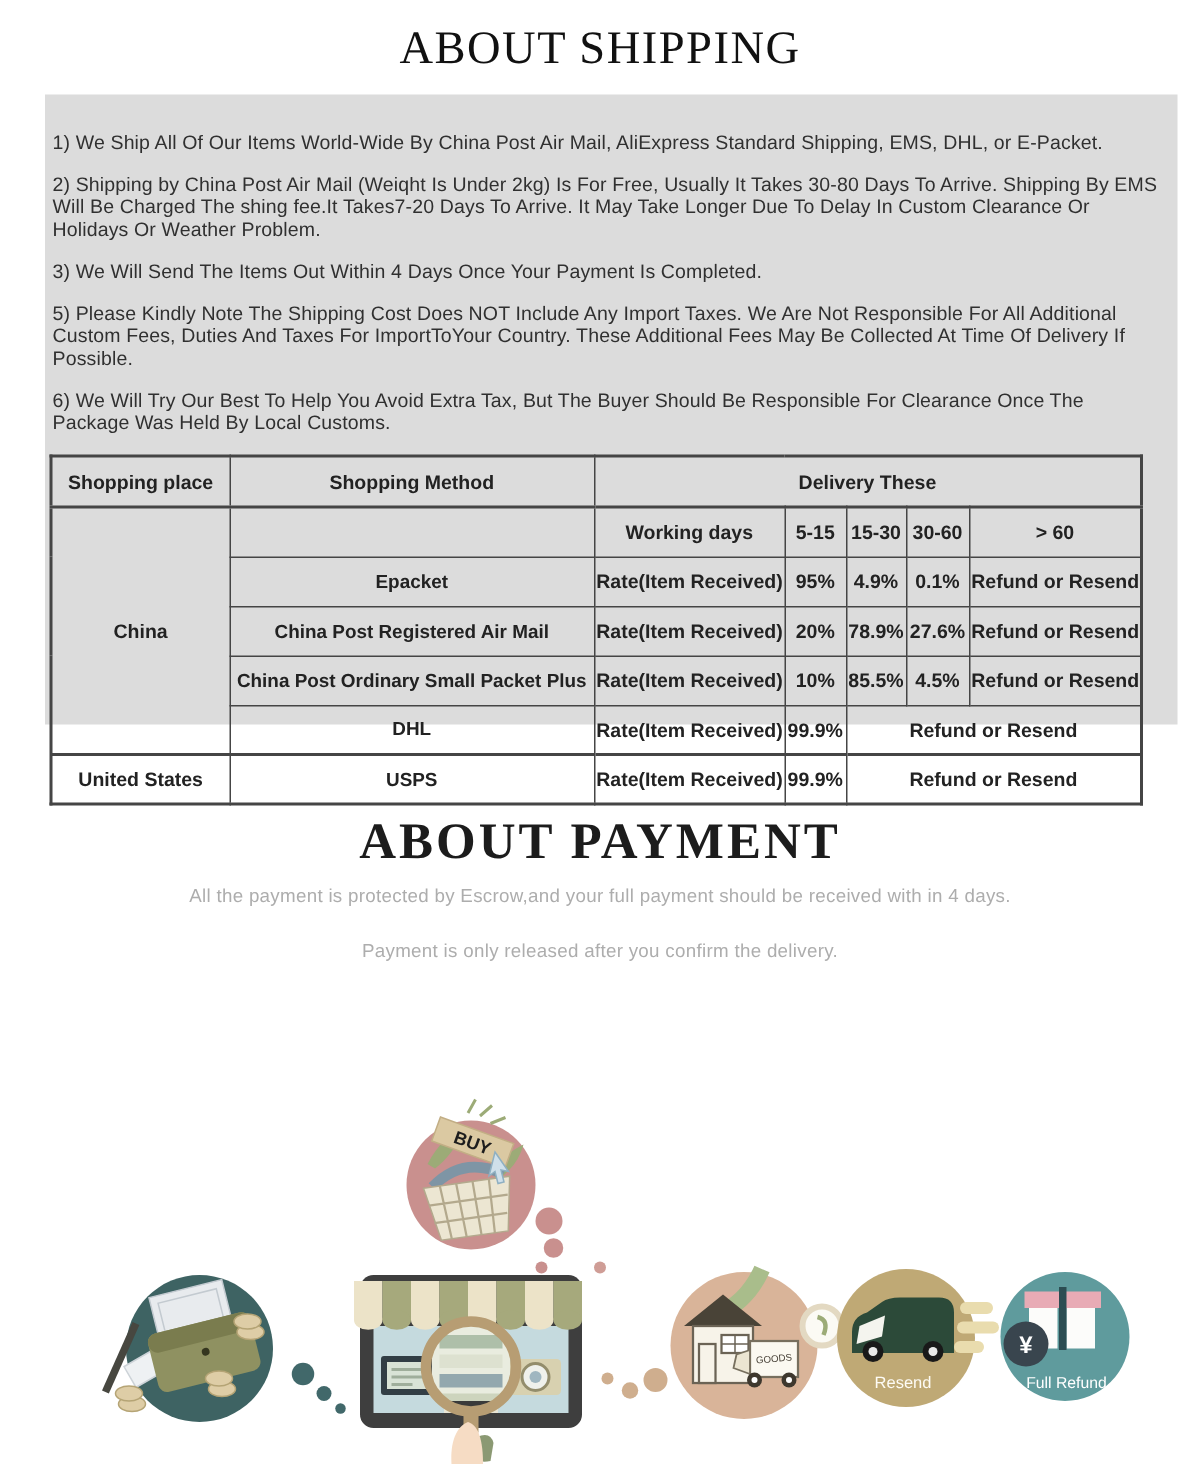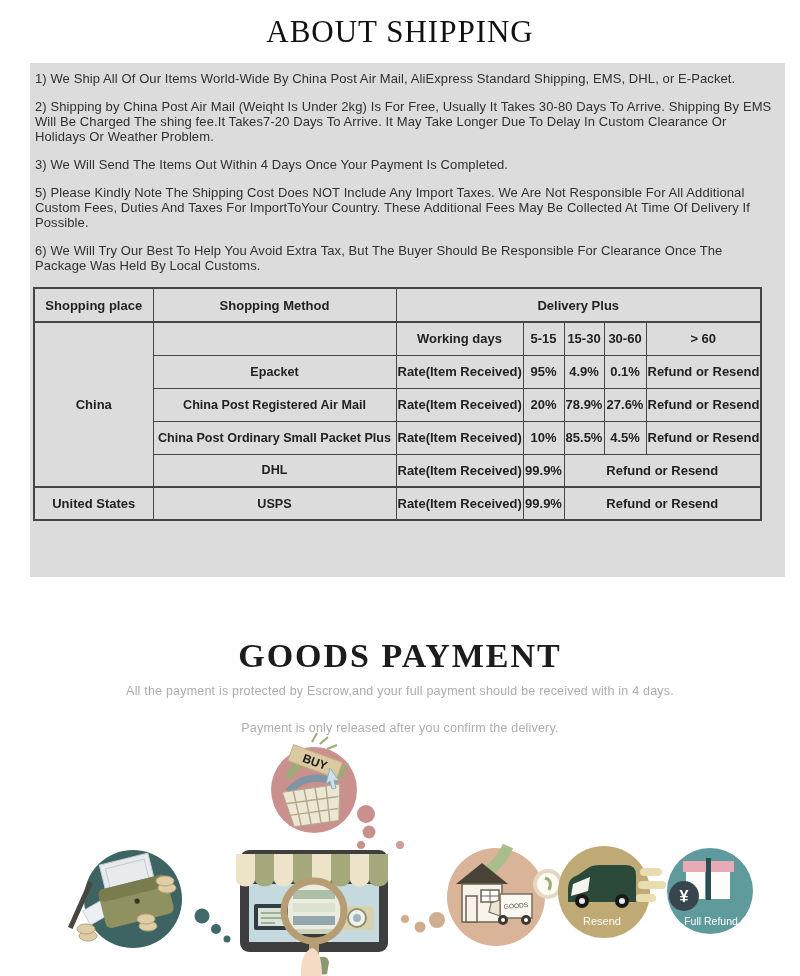--- a/index.html
+++ b/index.html
@@ -6,22 +6,22 @@
   html,body { width:800px; background:#ffffff; }
   body { height:976px; overflow:hidden; position:relative;
          font-family:"Liberation Sans", sans-serif; }
 
   .shipping-title{
     margin-top:14px; text-align:center;
     font-size:31px; letter-spacing:1px; color:#111; font-weight:500;font-family:Liberation Serif, serif;
   }
 
   .panel{
-    margin:13px 0 0 30px; width:755px; height:514px;
-    background:#dcdcdc; padding:8px 10px 10px 5px;
+    margin:13px 0 0 30px; width:755px; height:420px;
+    background:#dcdcdc; padding:24px 10px 10px 5px;
   }
   .panel p{
     font-size:13px; line-height:15px; color:#303030;
     margin-bottom:13px; letter-spacing:0.1px;
   }
 
   table.ship{
     border-collapse:collapse; table-layout:fixed;
     width:727px; margin:14px 0 0 -2px;
     border:2px solid #454545;
@@ -68,21 +68,21 @@
         <col style="width:127px">
       <col style="width:41px">
         <col style="width:40px">
         <col style="width:42px">
         <col style="width:115px">
     </colgroup>
     <tbody>
         <tr class="hdr">
       <td>Shopping place</td>
       <td>Shopping Method</td>
-      <td colspan="5">Delivery Plus</td>
+      <td colspan="5">Delivery These</td>
     </tr>
     <tr>
       <td rowspan="5">China</td>
       <td class="method"></td>
       <td>Working days</td>
       <td>5-15</td>
       <td>15-30</td>
       <td>30-60</td>
       <td>&gt; 60</td>
     </tr>
@@ -120,21 +120,21 @@
       <td>United States</td>
       <td class="method">USPS</td>
       <td>Rate(Item Received)</td>
       <td>99.9%</td>
       <td colspan="3">Refund or Resend</td>
     </tr>
   </tbody>
     </table>
 </div>
 
-<h2 class="payment-title">GOODS PAYMENT</h2>
+<h2 class="payment-title">ABOUT PAYMENT</h2>
 <p class="pay-sub">All the payment is protected by Escrow,and your full payment should be received with in 4 days.</p>
 <p class="pay-sub second">Payment is only released after you confirm the delivery.</p>
 
 <div class="illustration">
 <svg width="800" height="246" viewBox="0 730 800 246" xmlns="http://www.w3.org/2000/svg">
   <defs>
     <clipPath id="magclip">
           <circle cx="314" cy="911" r="28"></circle>
         </clipPath>
   </defs>

